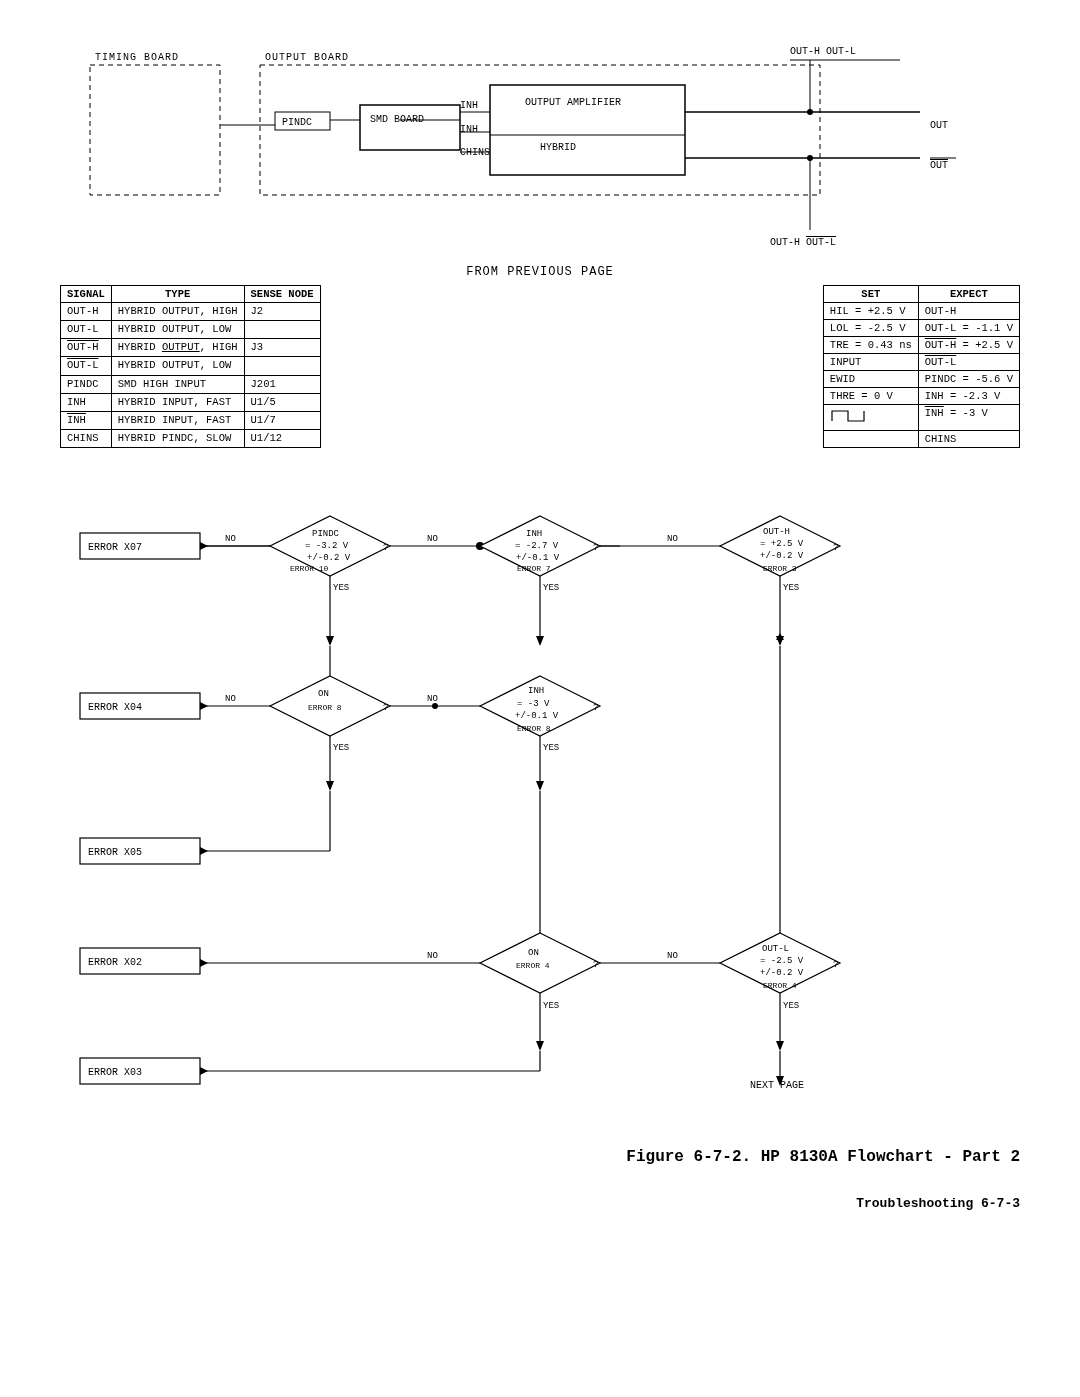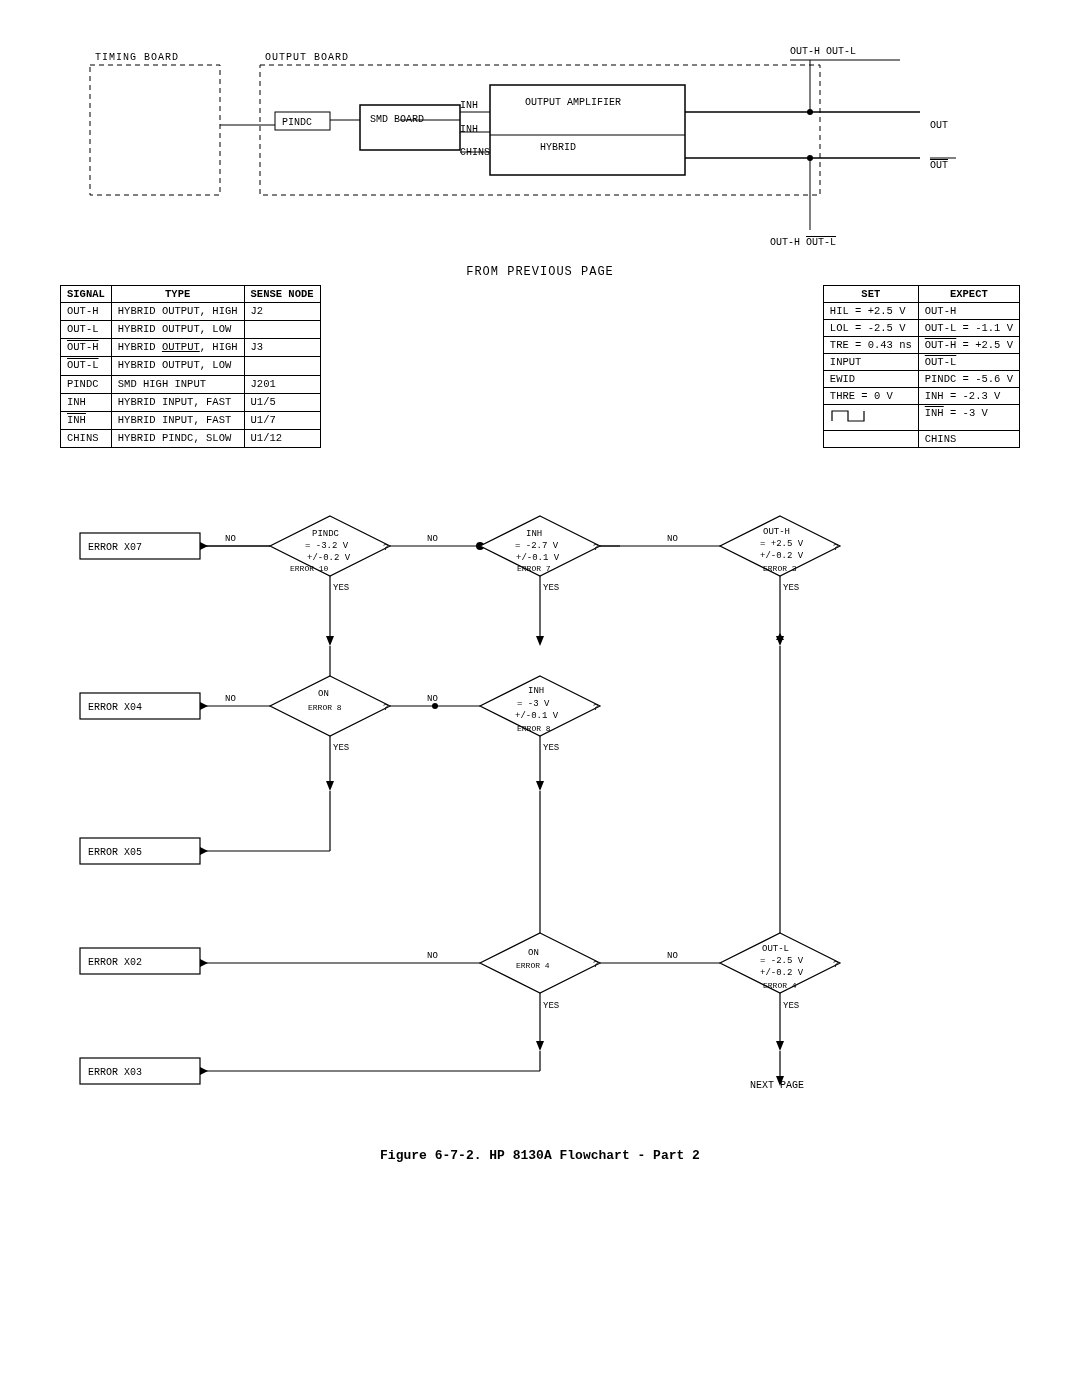--- a/index.html
+++ b/index.html
@@ -48,22 +48,22 @@
       font-weight: bold;
       background: #fff;
     }
 
     .overline {
       text-decoration: overline;
     }
 
     
     .figure-caption {
-      text-align: center;
-      font-size: 13px;
+      text-align: right;
+      font-size: 16px;
       font-weight: bold;
       margin-top: 10px;
       margin-bottom: 30px;
     }
 
     
     .page-number {
       text-align: right;
       font-size: 13px;
       font-weight: bold;
@@ -392,14 +392,15 @@
     <polygon points="716,598 720,608 724,598" fill="#000"></polygon>
 
     <line x1="270" y1="168" x2="270" y2="198" stroke="#000" stroke-width="1.2"></line>
 
     <circle cx="375" cy="228" r="3" fill="#000"></circle>
 
   </svg>
 
   <div class="figure-caption">Figure 6-7-2. HP 8130A Flowchart - Part 2</div>
 
+  <div class="page-number">Troubleshooting   6-7-3</div>
 
 </div>
 
 </body></html>

